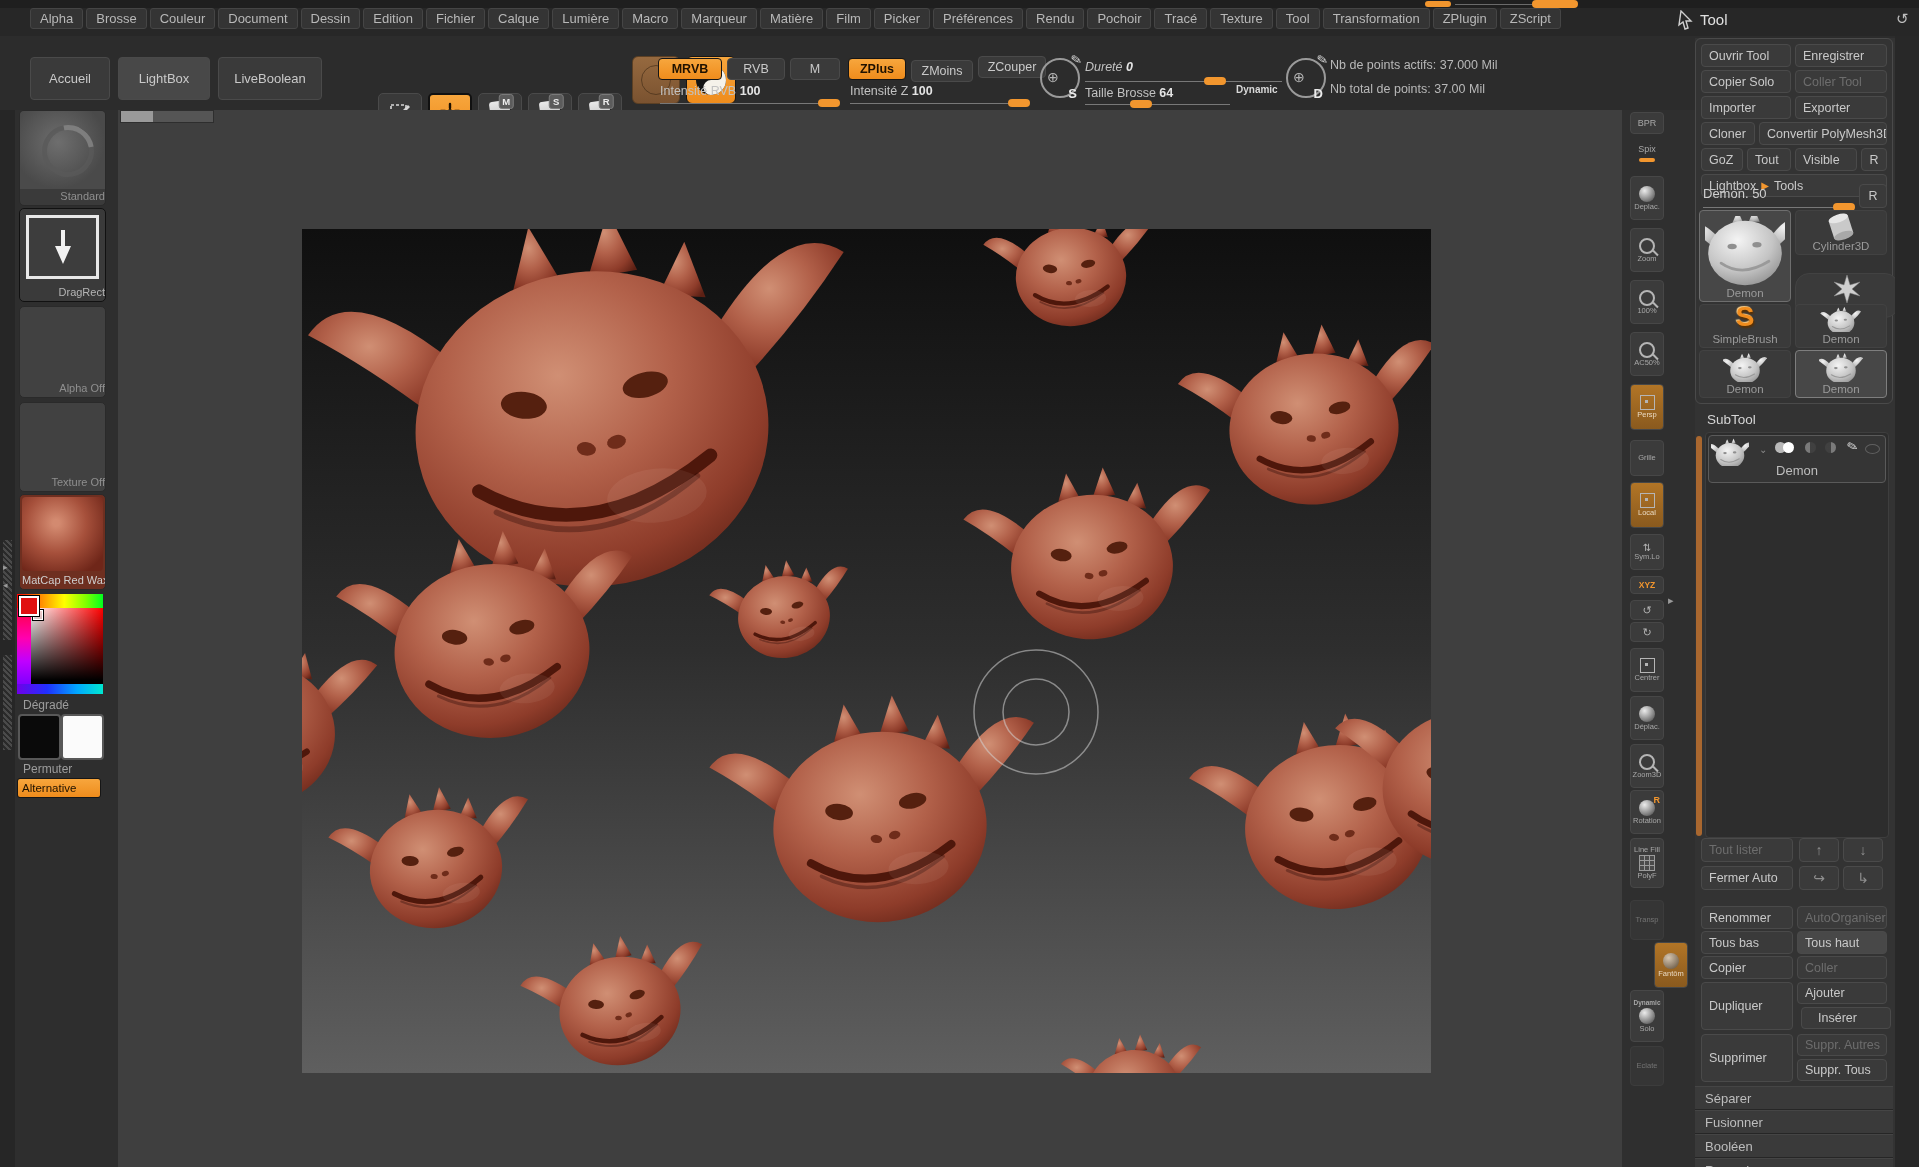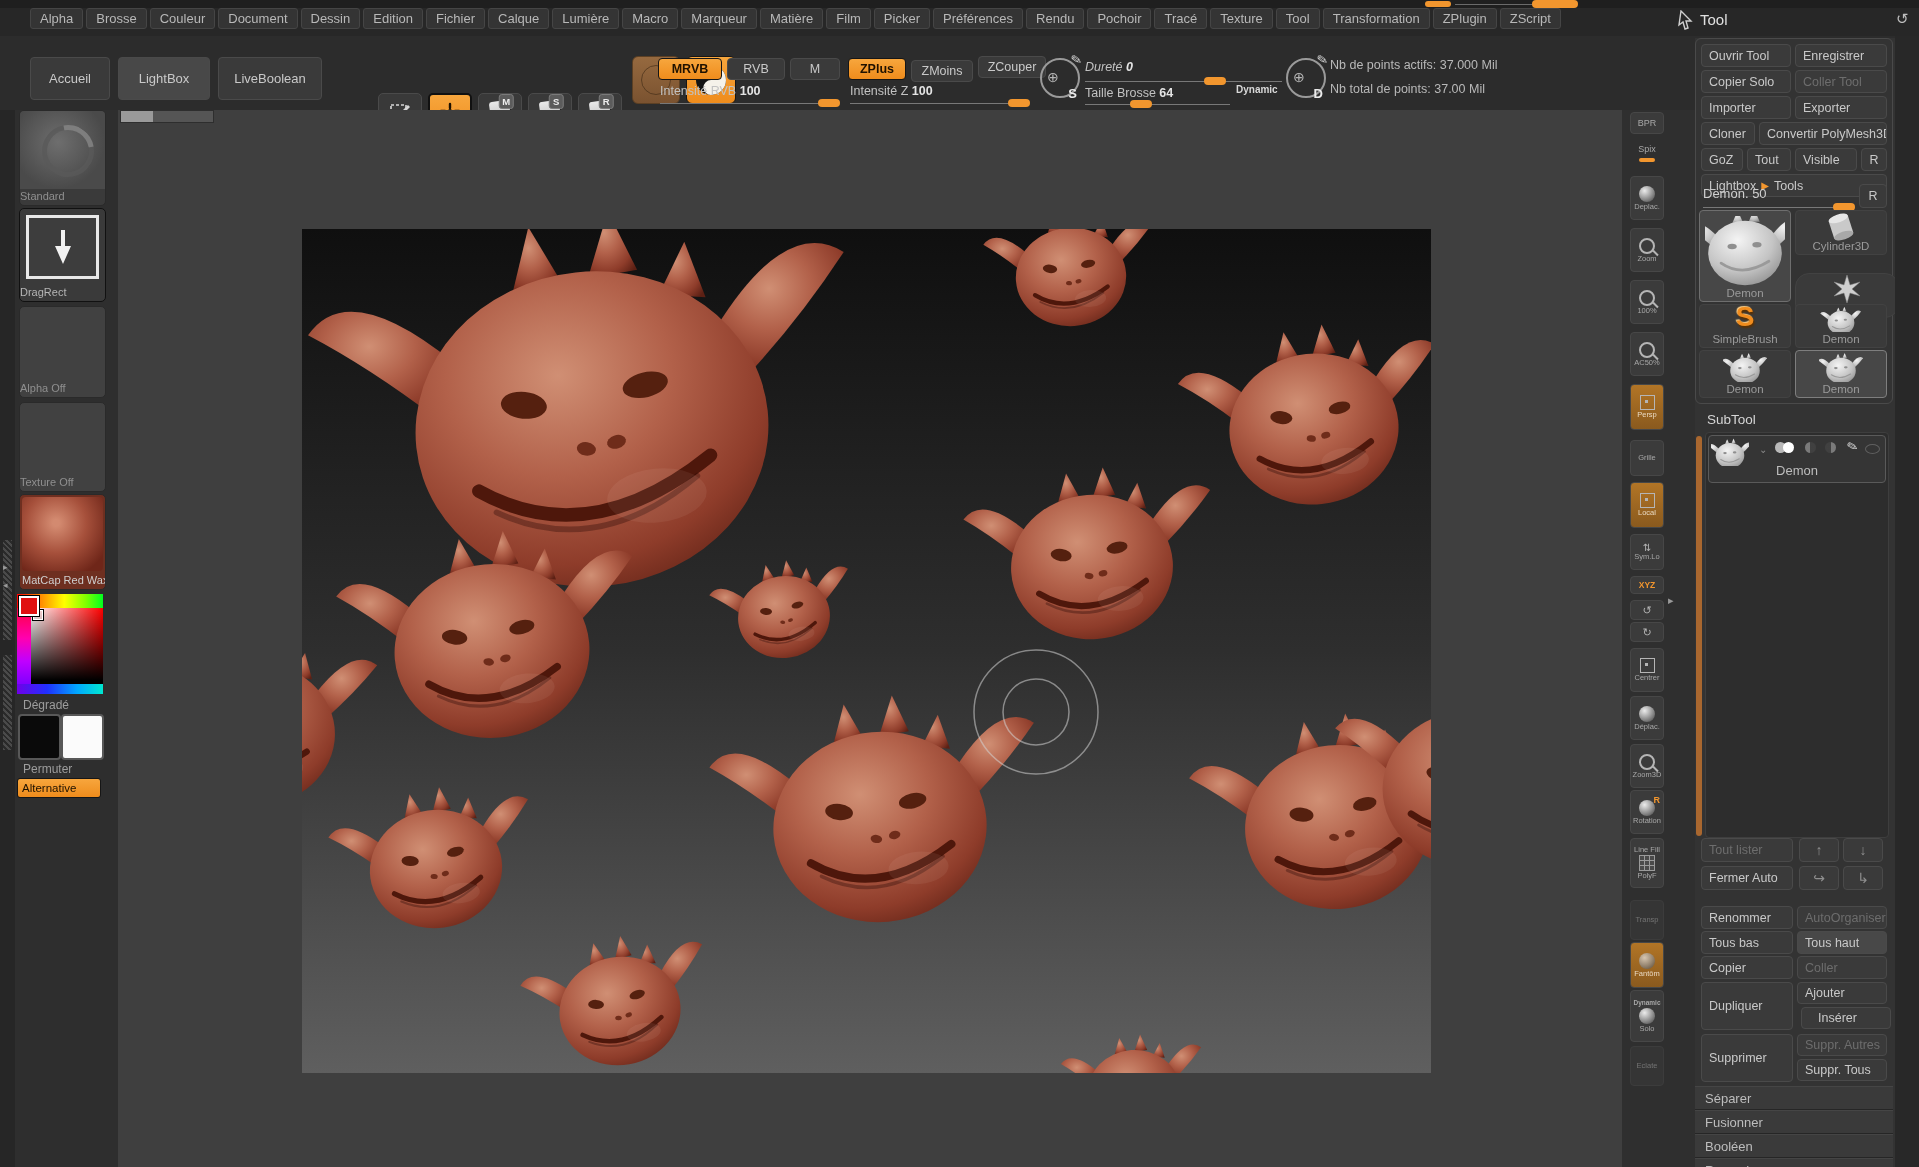--- a/index.html
+++ b/index.html
@@ -14,21 +14,21 @@
   .btn.disabled{color:#6d6d6d;}
   .btn.orange{background:linear-gradient(#f7a63d,#ef8c1c);border-color:#161616;color:#201200;font-weight:bold;}
   .btn.lite{background:#484848;}
   
   .tab{display:inline-flex;align-items:center;background:#343434;border:1px solid #454545;
        border-radius:3px;padding:2px 9px;margin-right:3px;font-size:13px;color:#b8b8b8;}
   
   .tile{position:absolute;left:19px;width:87px;background:#3a3a3a;border:1px solid #2a2a2a;border-radius:5px;
         display:flex;flex-direction:column;box-sizing:border-box;overflow:hidden;}
   .tile .timg{flex:1;position:relative;}
-  .tile .tlbl{height:16px;font-size:11px;color:#8f8f8f;text-align:left;line-height:15px;
+  .tile .tlbl{height:16px;font-size:11px;color:#8f8f8f;text-align:right;line-height:15px;
               white-space:nowrap;overflow:hidden;}
   
   .stripitem{position:absolute;left:1630px;width:34px;background:#3b3b3b;border:1px solid #474747;
              border-radius:4px;display:flex;flex-direction:column;align-items:center;justify-content:center;
              gap:1px;box-sizing:border-box;}
   .stripitem .slbl{font-size:7.5px;color:#a8a8a8;line-height:8px;white-space:nowrap;}
   .stripitem.orangish{background:linear-gradient(#b27526,#8a5a1e);}
   .stripitem.faded{opacity:.55;}
   .mag{width:12px;height:12px;border:2px solid #b5b5b5;border-radius:50%;position:relative;}
   .mag::after{content:'';position:absolute;width:7px;height:2px;background:#b5b5b5;
@@ -401,21 +401,21 @@
       <span class="slbl">Rotation</span>
     </div>
   <div class="stripitem" style="top:838px;height:50px;">
       <span class="slbl">Line Fill</span>
       <span class="gridic"></span>
       <span class="slbl">PolyF</span>
     </div>
   <div class="stripitem faded" style="top:900px;height:40px;">
       <span class="slbl">Transp</span>
     </div>
-  <div class="stripitem orangish" style="top:942px;height:46px;">
+  <div class="stripitem orangish" style="top:942px;height:46px;margin-left:24px;">
       <span class="ball" style="opacity:.7;"></span>
       <span class="slbl" style="color:#e8d8c0;">Fantôm</span>
     </div>
   <div class="stripitem" style="top:990px;height:52px;">
       <span class="slbl" style="font-size:6.5px;font-weight:bold;">Dynamic</span>
       <span class="ball"></span>
       <span class="slbl">Solo</span>
     </div>
   <div class="stripitem faded" style="top:1046px;height:40px;">
       <span class="slbl">Eclate</span>

